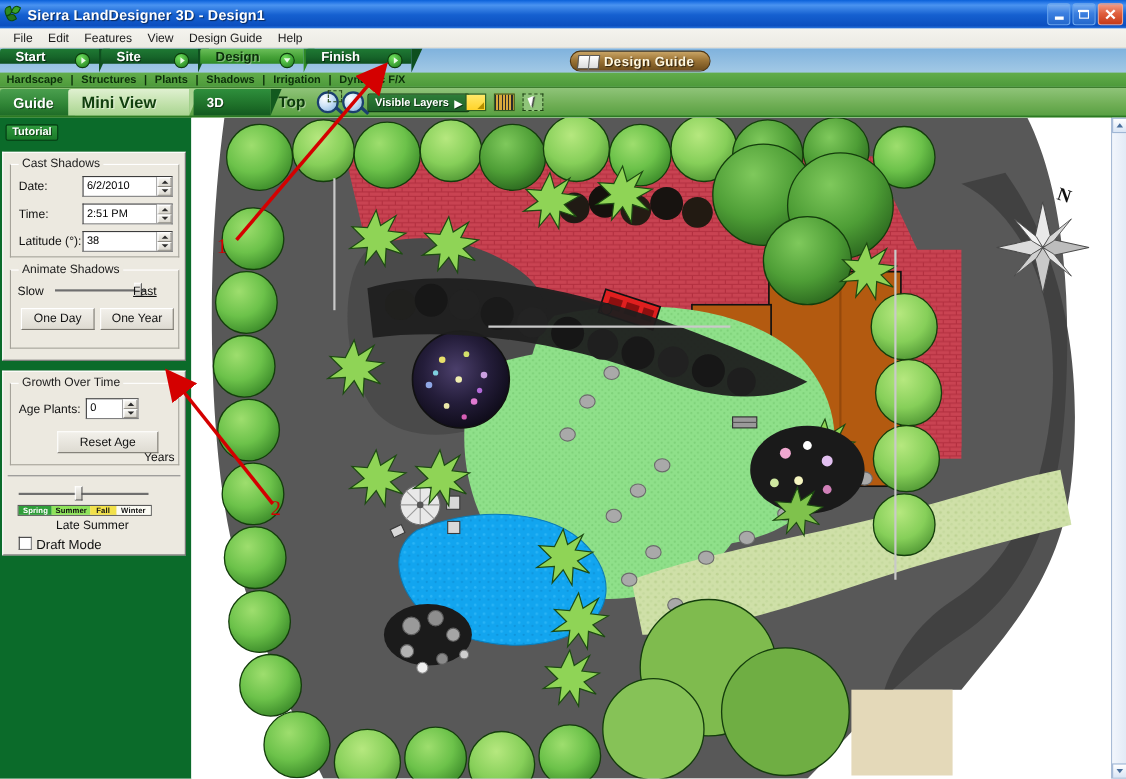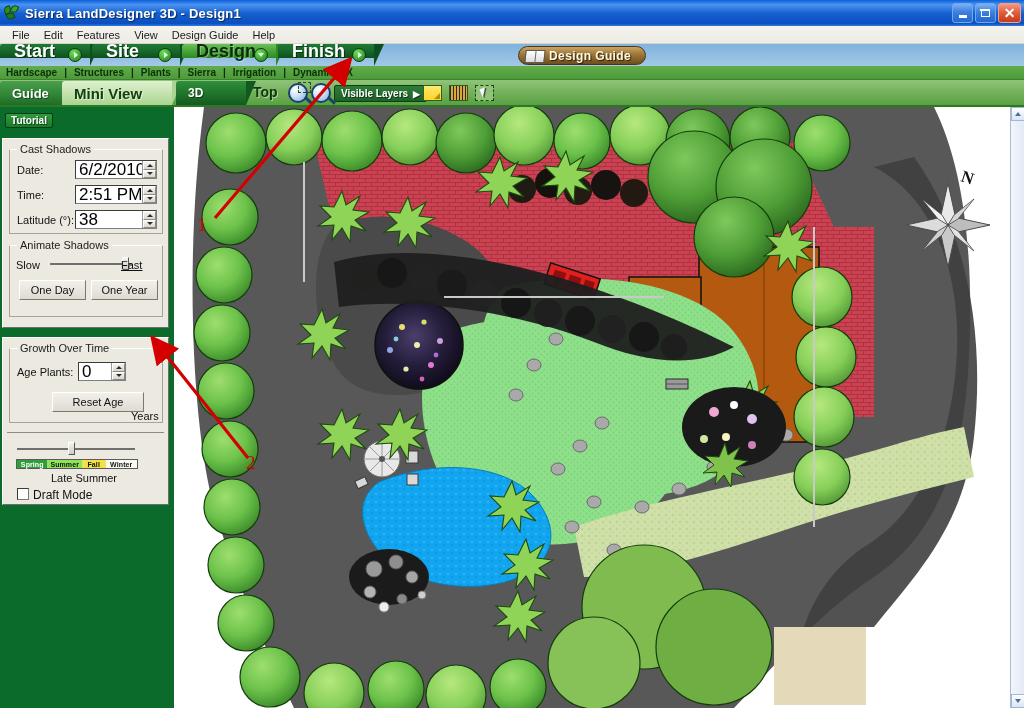--- a/index.html
+++ b/index.html
@@ -65,21 +65,21 @@
   .appheader {
     position:absolute; left:0; top:44px; width:1024px; height:63px;
     background: linear-gradient(180deg,#7fb2dd 0%,#a6cbe6 38%,#bcd9ee 55%,#8fc07a 70%,#63a84e 100%);
     overflow:hidden;
   }
   .tabrow { position:absolute; left:0; top:0; width:1024px; height:22px; }
   .maintab {
     position:absolute; top:0; height:14px;
     background: linear-gradient(180deg,#1f7a34 0%,#17662a 55%,#0e4f1f 100%);
     display:flex; align-items:center; padding-left:14px; padding-right:20px;
-    color:#ffffff; font-size:18px; font-weight:bold;
+    color:#ffffff; font-size:12px; font-weight:bold;
     font-family:"Liberation Sans", sans-serif;
     text-shadow: 1px 1px 0 rgba(0,0,0,.5);
     border-top-left-radius:3px;
   }
   .maintab:after{
     content:""; position:absolute; right:-10px; top:0;
     border-left:10px solid #0e4f1f; border-bottom:22px solid transparent;
   }
   .maintab.active {
     background: linear-gradient(180deg,#6cc05a 0%,#46a238 55%,#2e8a26 100%);
@@ -210,21 +210,21 @@
     position:absolute; background:#ece9e0; padding:0 3px;
     font-size:11px; color:#1c1c1c; top:-7px; left:7px;
   }
   .flabel { position:absolute; font-size:11px; color:#111; }
 
   .spin {
     position:absolute; height:19px; background:#ffffff;
     border:1px solid #7f7f7f; border-top-color:#3c3c3c; border-left-color:#3c3c3c;
     display:flex; align-items:center;
   }
-  .spin .val { font-size:17px; color:#000; padding-left:3px; }
+  .spin .val { font-size:10px; color:#000; padding-left:3px; }
   .spinbtns {
     position:absolute; right:0; top:0; width:14px; height:17px;
     display:flex; flex-direction:column; border-left:1px solid #9a9a9a;
   }
   .spinbtns div {
     flex:1; background: linear-gradient(180deg,#f6f5f1 0%,#d9d6cd 100%);
     border:1px solid #ffffff; border-right-color:#8d8a82; border-bottom-color:#8d8a82;
     display:flex; align-items:center; justify-content:center;
   }
   .spinbtns .ar { width:0;height:0; border-left:3px solid transparent; border-right:3px solid transparent; }
@@ -362,21 +362,21 @@
       </div>
     </div>
 
     <div class="subrow">
       <span class="subitem">Hardscape</span>
       <span class="subsep">|</span>
       <span class="subitem">Structures</span>
       <span class="subsep">|</span>
       <span class="subitem">Plants</span>
       <span class="subsep">|</span>
-      <span class="subitem">Sierra</span>
+      <span class="subitem">Shadows</span>
       <span class="subsep">|</span>
       <span class="subitem">Irrigation</span>
       <span class="subsep">|</span>
       <span class="subitem">Dynamic F/X</span>
     </div>
 
     <div class="toolrow">
       <div class="viewtab mid" style="left:0px; width:68px;">
         <span>Guide</span>
       </div>

